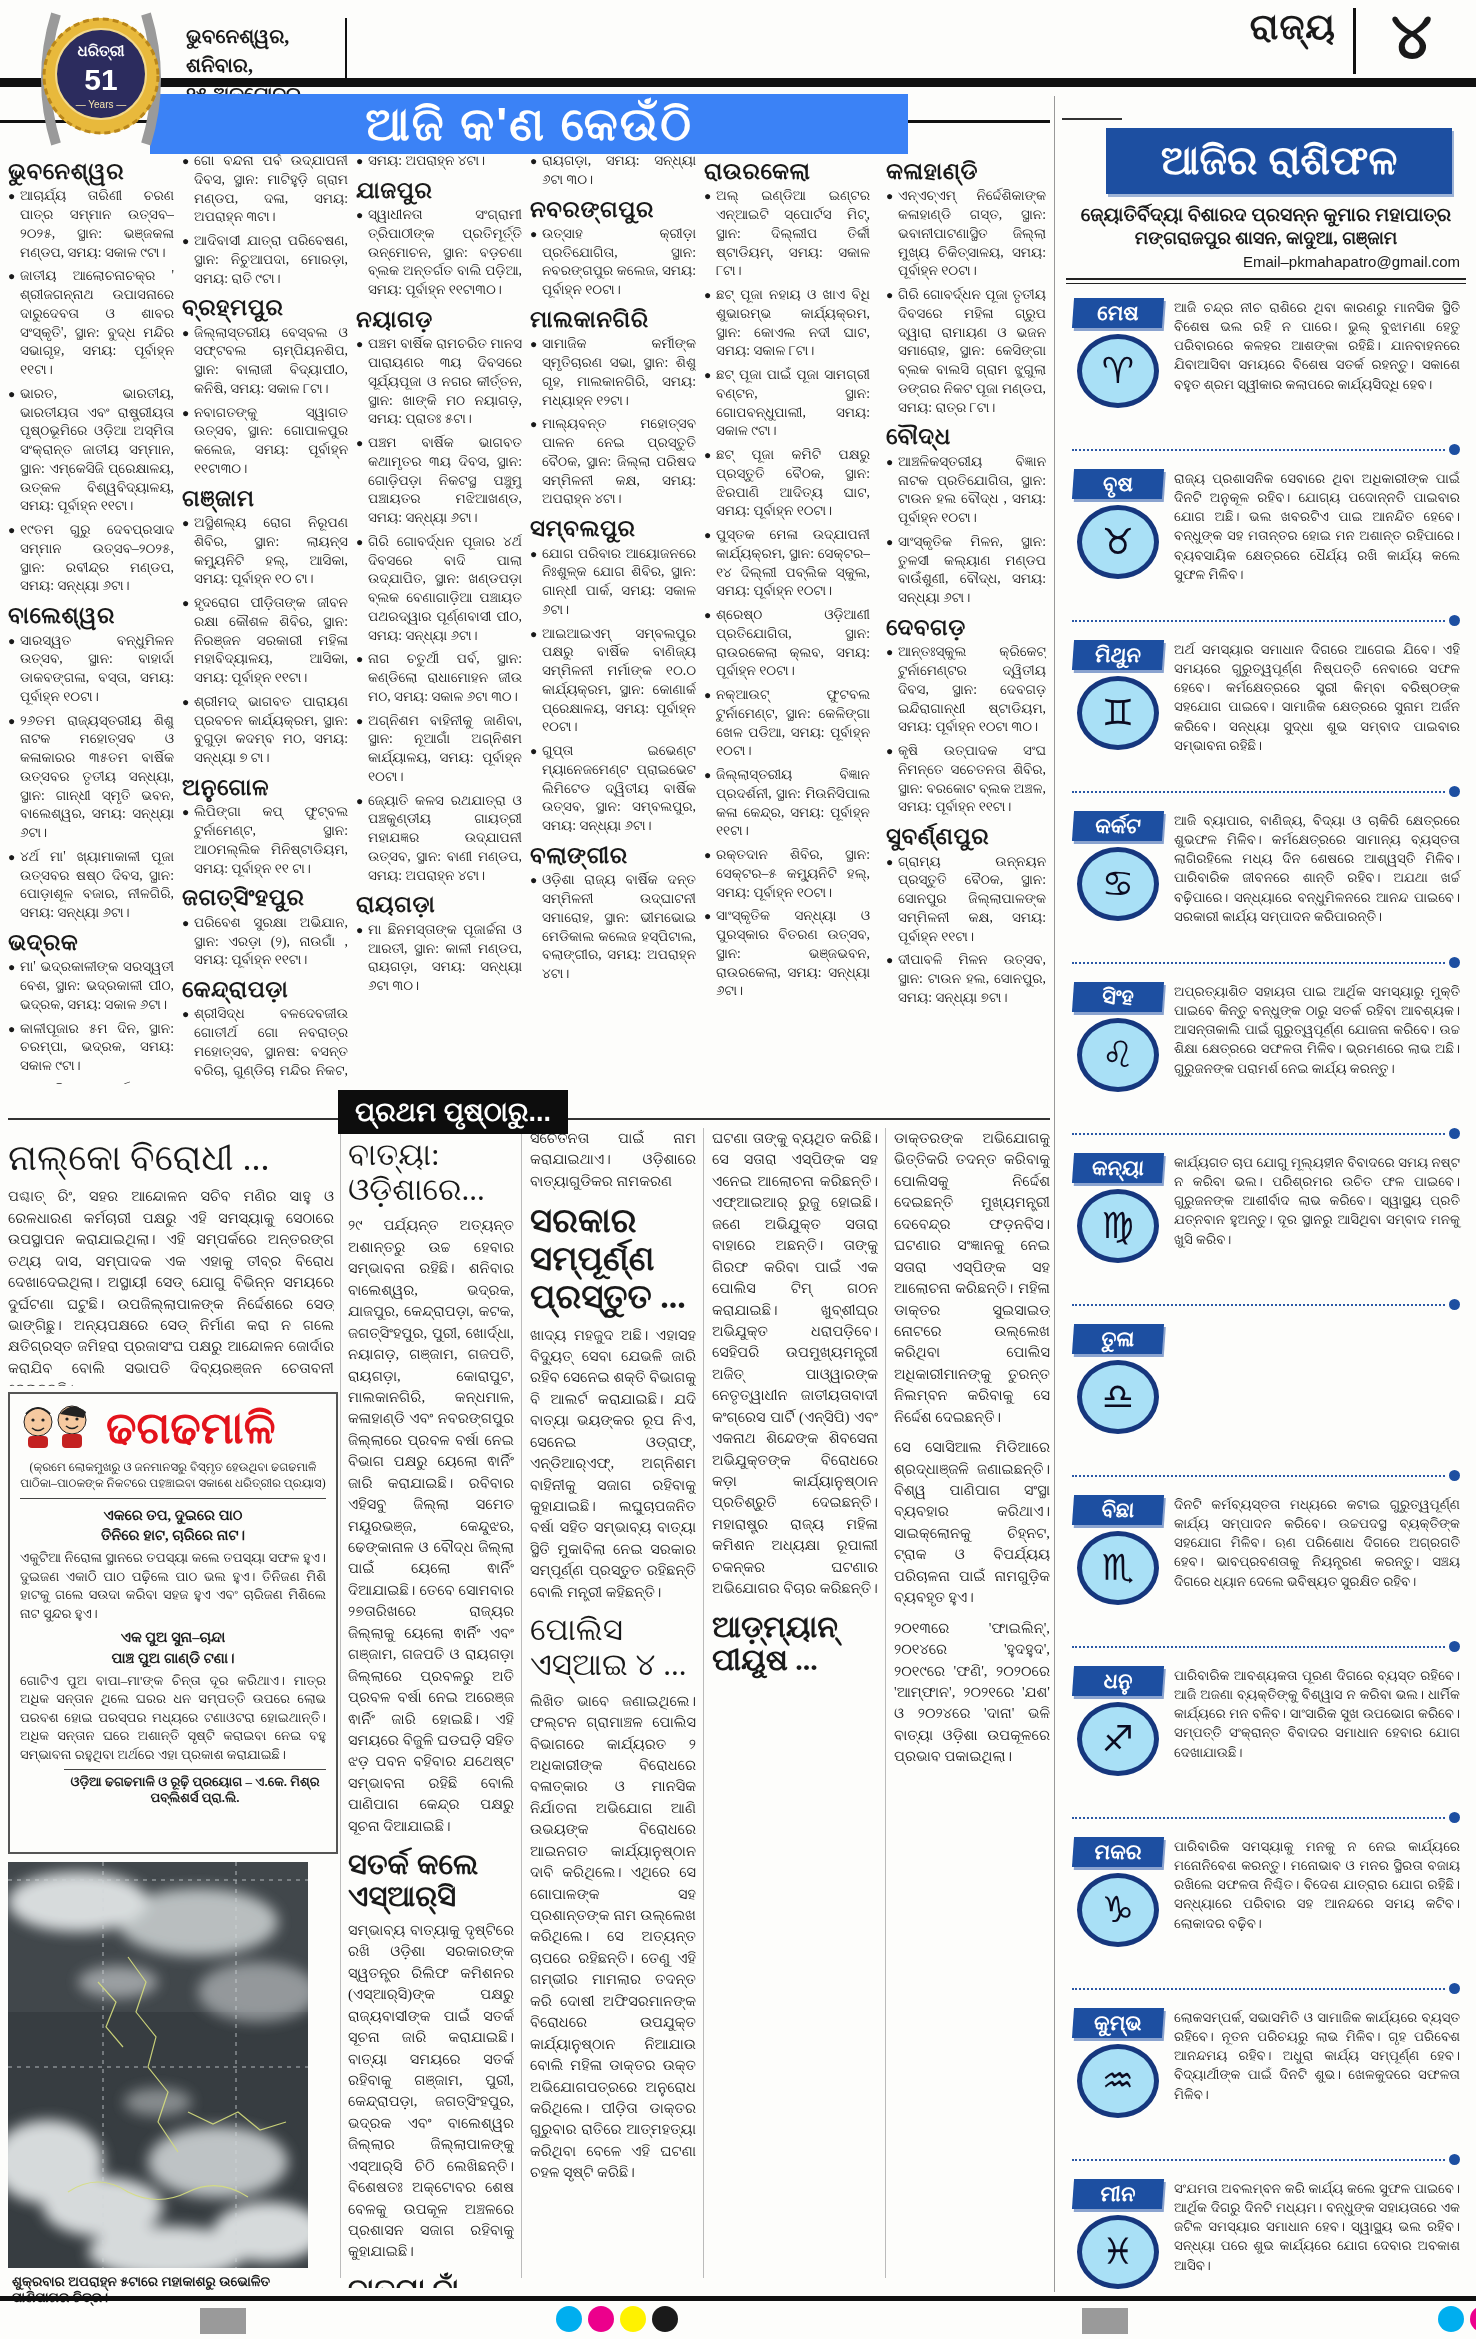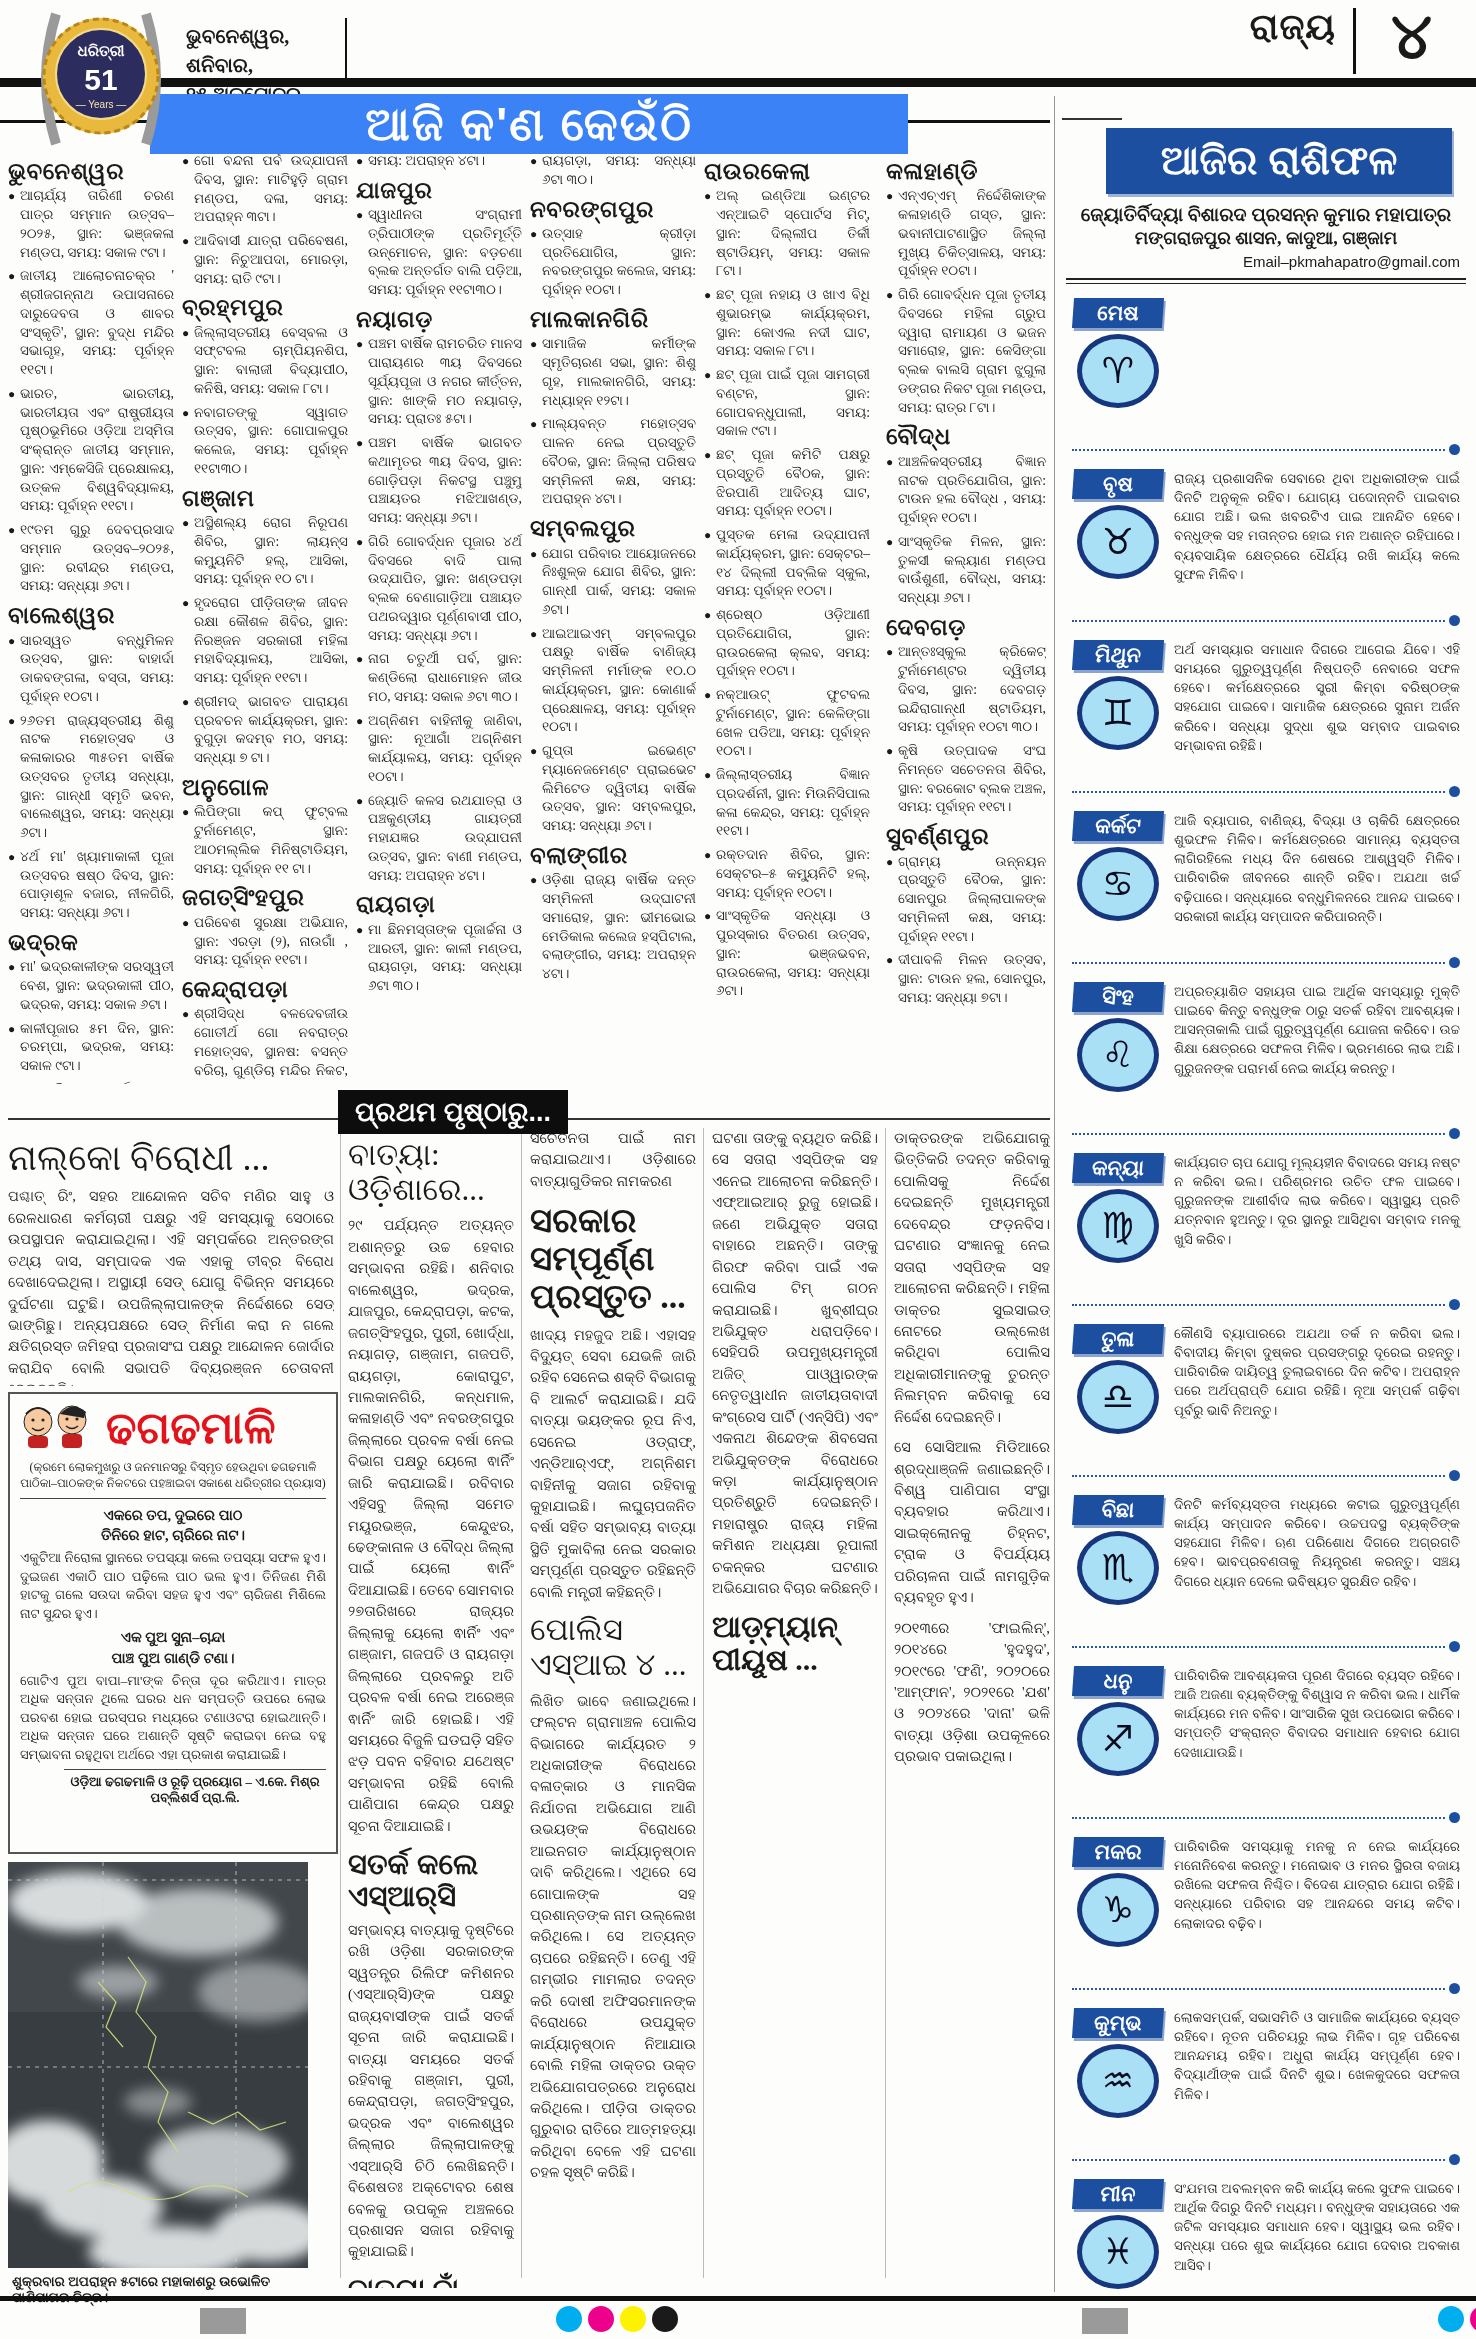--- a/index.html
+++ b/index.html
@@ -480,20 +480,21 @@
   <div class="htoprule"></div>
   <div class="hpanel">
     <div class="hhead">ଆଜିର ରାଶିଫଳ</div>
     <div class="hby1">ଜ୍ୟୋତିର୍ବିଦ୍ୟା ବିଶାରଦ ପ୍ରସନ୍ନ କୁମାର ମହାପାତ୍ର</div>
     <div class="hby2">ମଙ୍ଗରାଜପୁର ଶାସନ, କାଦୁଆ, ଗଞ୍ଜାମ</div>
     <div class="hemail">Email–pkmahapatro@gmail.com</div>
     <div class="hdbl"></div>
     <div id="signs">
         <div class="sign">
           <div class="sign-left"><span class="sign-label">ମେଷ</span><div class="sign-circle">♈</div></div>
+          <div class="sign-text">ଆଜି ଚନ୍ଦ୍ର ନୀଚ ରାଶିରେ ଥିବା କାରଣରୁ ମାନସିକ ସ୍ଥିତି ବିଶେଷ ଭଲ ରହି ନ ପାରେ। ଭୁଲ୍ ବୁଝାମଣା ହେତୁ ପରିବାରରେ କଳହର ଆଶଙ୍କା ରହିଛି। ଯାନବାହନରେ ଯିବାଆସିବା ସମୟରେ ବିଶେଷ ସତର୍କ ରହନ୍ତୁ। ସକାଶେ ବହୁତ ଶ୍ରମ ସ୍ୱୀକାର କଲାପରେ କାର୍ଯ୍ୟସିଦ୍ଧି ହେବ।</div>
         </div>
         <div class="hsep">
           <span class="dots"></span>
           <span class="dot"></span>
         </div>
         <div class="sign">
           <div class="sign-left"><span class="sign-label">ବୃଷ</span><div class="sign-circle">♉</div></div>
           <div class="sign-text">ରାଜ୍ୟ ପ୍ରଶାସନିକ ସେବାରେ ଥିବା ଅଧିକାରୀଙ୍କ ପାଇଁ ଦିନଟି ଅନୁକୂଳ ରହିବ। ଯୋଗ୍ୟ ପଦୋନ୍ନତି ପାଇବାର ଯୋଗ ଅଛି। ଭଲ ଖବରଟିଏ ପାଇ ଆନନ୍ଦିତ ହେବେ। ବନ୍ଧୁଙ୍କ ସହ ମତାନ୍ତର ହୋଇ ମନ ଅଶାନ୍ତ ରହିପାରେ। ବ୍ୟବସାୟିକ କ୍ଷେତ୍ରରେ ଧୈର୍ଯ୍ୟ ରଖି କାର୍ଯ୍ୟ କଲେ ସୁଫଳ ମିଳିବ।</div>
         </div>
         <div class="hsep">
@@ -527,21 +528,20 @@
         <div class="sign">
           <div class="sign-left"><span class="sign-label">କନ୍ୟା</span><div class="sign-circle">♍</div></div>
           <div class="sign-text">କାର୍ଯ୍ୟଗତ ଚାପ ଯୋଗୁ ମୂଲ୍ୟହୀନ ବିବାଦରେ ସମୟ ନଷ୍ଟ ନ କରିବା ଭଲ। ପରିଶ୍ରମର ଉଚିତ ଫଳ ପାଇବେ। ଗୁରୁଜନଙ୍କ ଆଶୀର୍ବାଦ ଲାଭ କରିବେ। ସ୍ୱାସ୍ଥ୍ୟ ପ୍ରତି ଯତ୍ନବାନ ହୁଅନ୍ତୁ। ଦୂର ସ୍ଥାନରୁ ଆସିଥିବା ସମ୍ବାଦ ମନକୁ ଖୁସି କରିବ।</div>
         </div>
         <div class="hsep">
           <span class="dots"></span>
           <span class="dot"></span>
         </div>
         <div class="sign">
           <div class="sign-left"><span class="sign-label">ତୁଳା</span><div class="sign-circle">♎</div></div>
-          <div class="sign-text">କୌଣସି ବ୍ୟାପାରରେ ଅଯଥା ତର୍କ ନ କରିବା ଭଲ। ବିବାଦୀୟ କିମ୍ବା ଦୁଷ୍କର ପ୍ରସଙ୍ଗରୁ ଦୂରେଇ ରହନ୍ତୁ। ପାରିବାରିକ ଦାୟିତ୍ୱ ତୁଲାଇବାରେ ଦିନ କଟିବ। ଅପରାହ୍ନ ପରେ ଅର୍ଥପ୍ରାପ୍ତି ଯୋଗ ରହିଛି। ନୂଆ ସମ୍ପର୍କ ଗଢ଼ିବା ପୂର୍ବରୁ ଭାବି ନିଅନ୍ତୁ।</div>
         </div>
         <div class="hsep">
           <span class="dots"></span>
           <span class="dot"></span>
         </div>
         <div class="sign">
           <div class="sign-left"><span class="sign-label">ବିଛା</span><div class="sign-circle">♏</div></div>
           <div class="sign-text">ଦିନଟି କର୍ମବ୍ୟସ୍ତତା ମଧ୍ୟରେ କଟାଇ ଗୁରୁତ୍ୱପୂର୍ଣ୍ଣ କାର୍ଯ୍ୟ ସମ୍ପାଦନ କରିବେ। ଉଚ୍ଚପଦସ୍ଥ ବ୍ୟକ୍ତିଙ୍କ ସହଯୋଗ ମିଳିବ। ଋଣ ପରିଶୋଧ ଦିଗରେ ଅଗ୍ରଗତି ହେବ। ଭାବପ୍ରବଣତାକୁ ନିୟନ୍ତ୍ରଣ କରନ୍ତୁ। ସଞ୍ଚୟ ଦିଗରେ ଧ୍ୟାନ ଦେଲେ ଭବିଷ୍ୟତ ସୁରକ୍ଷିତ ରହିବ।</div>
         </div>
         <div class="hsep">

